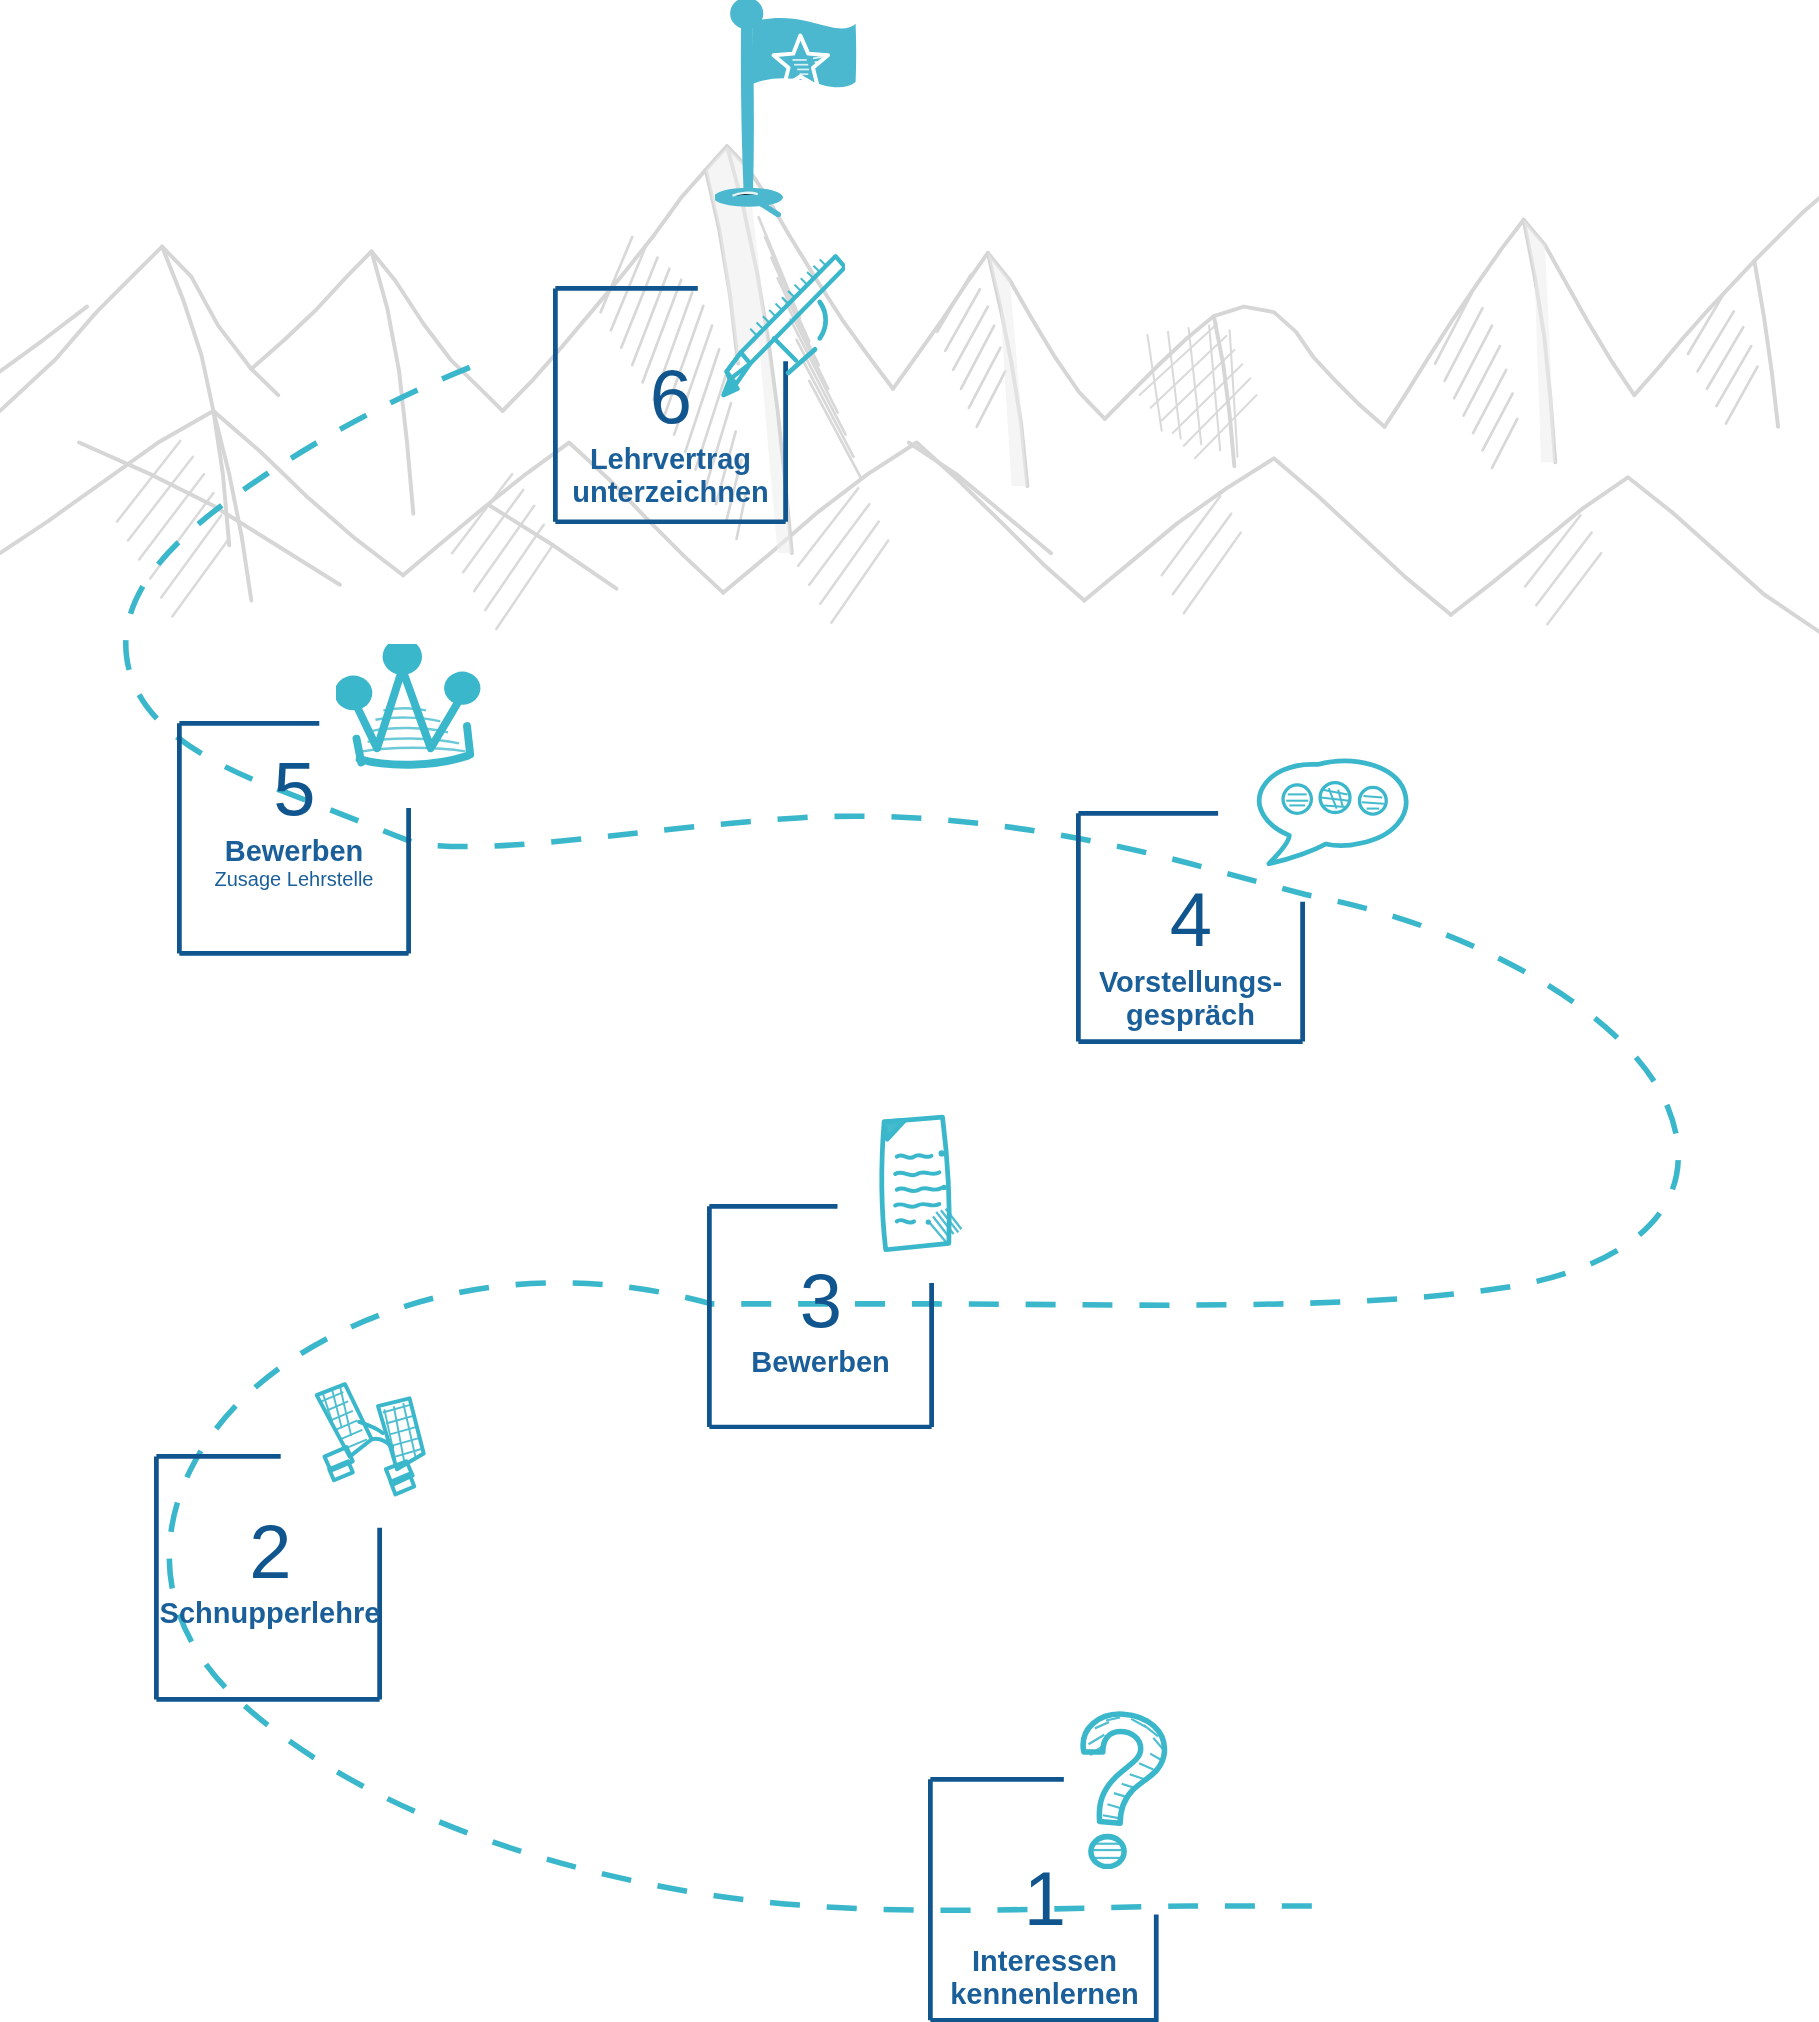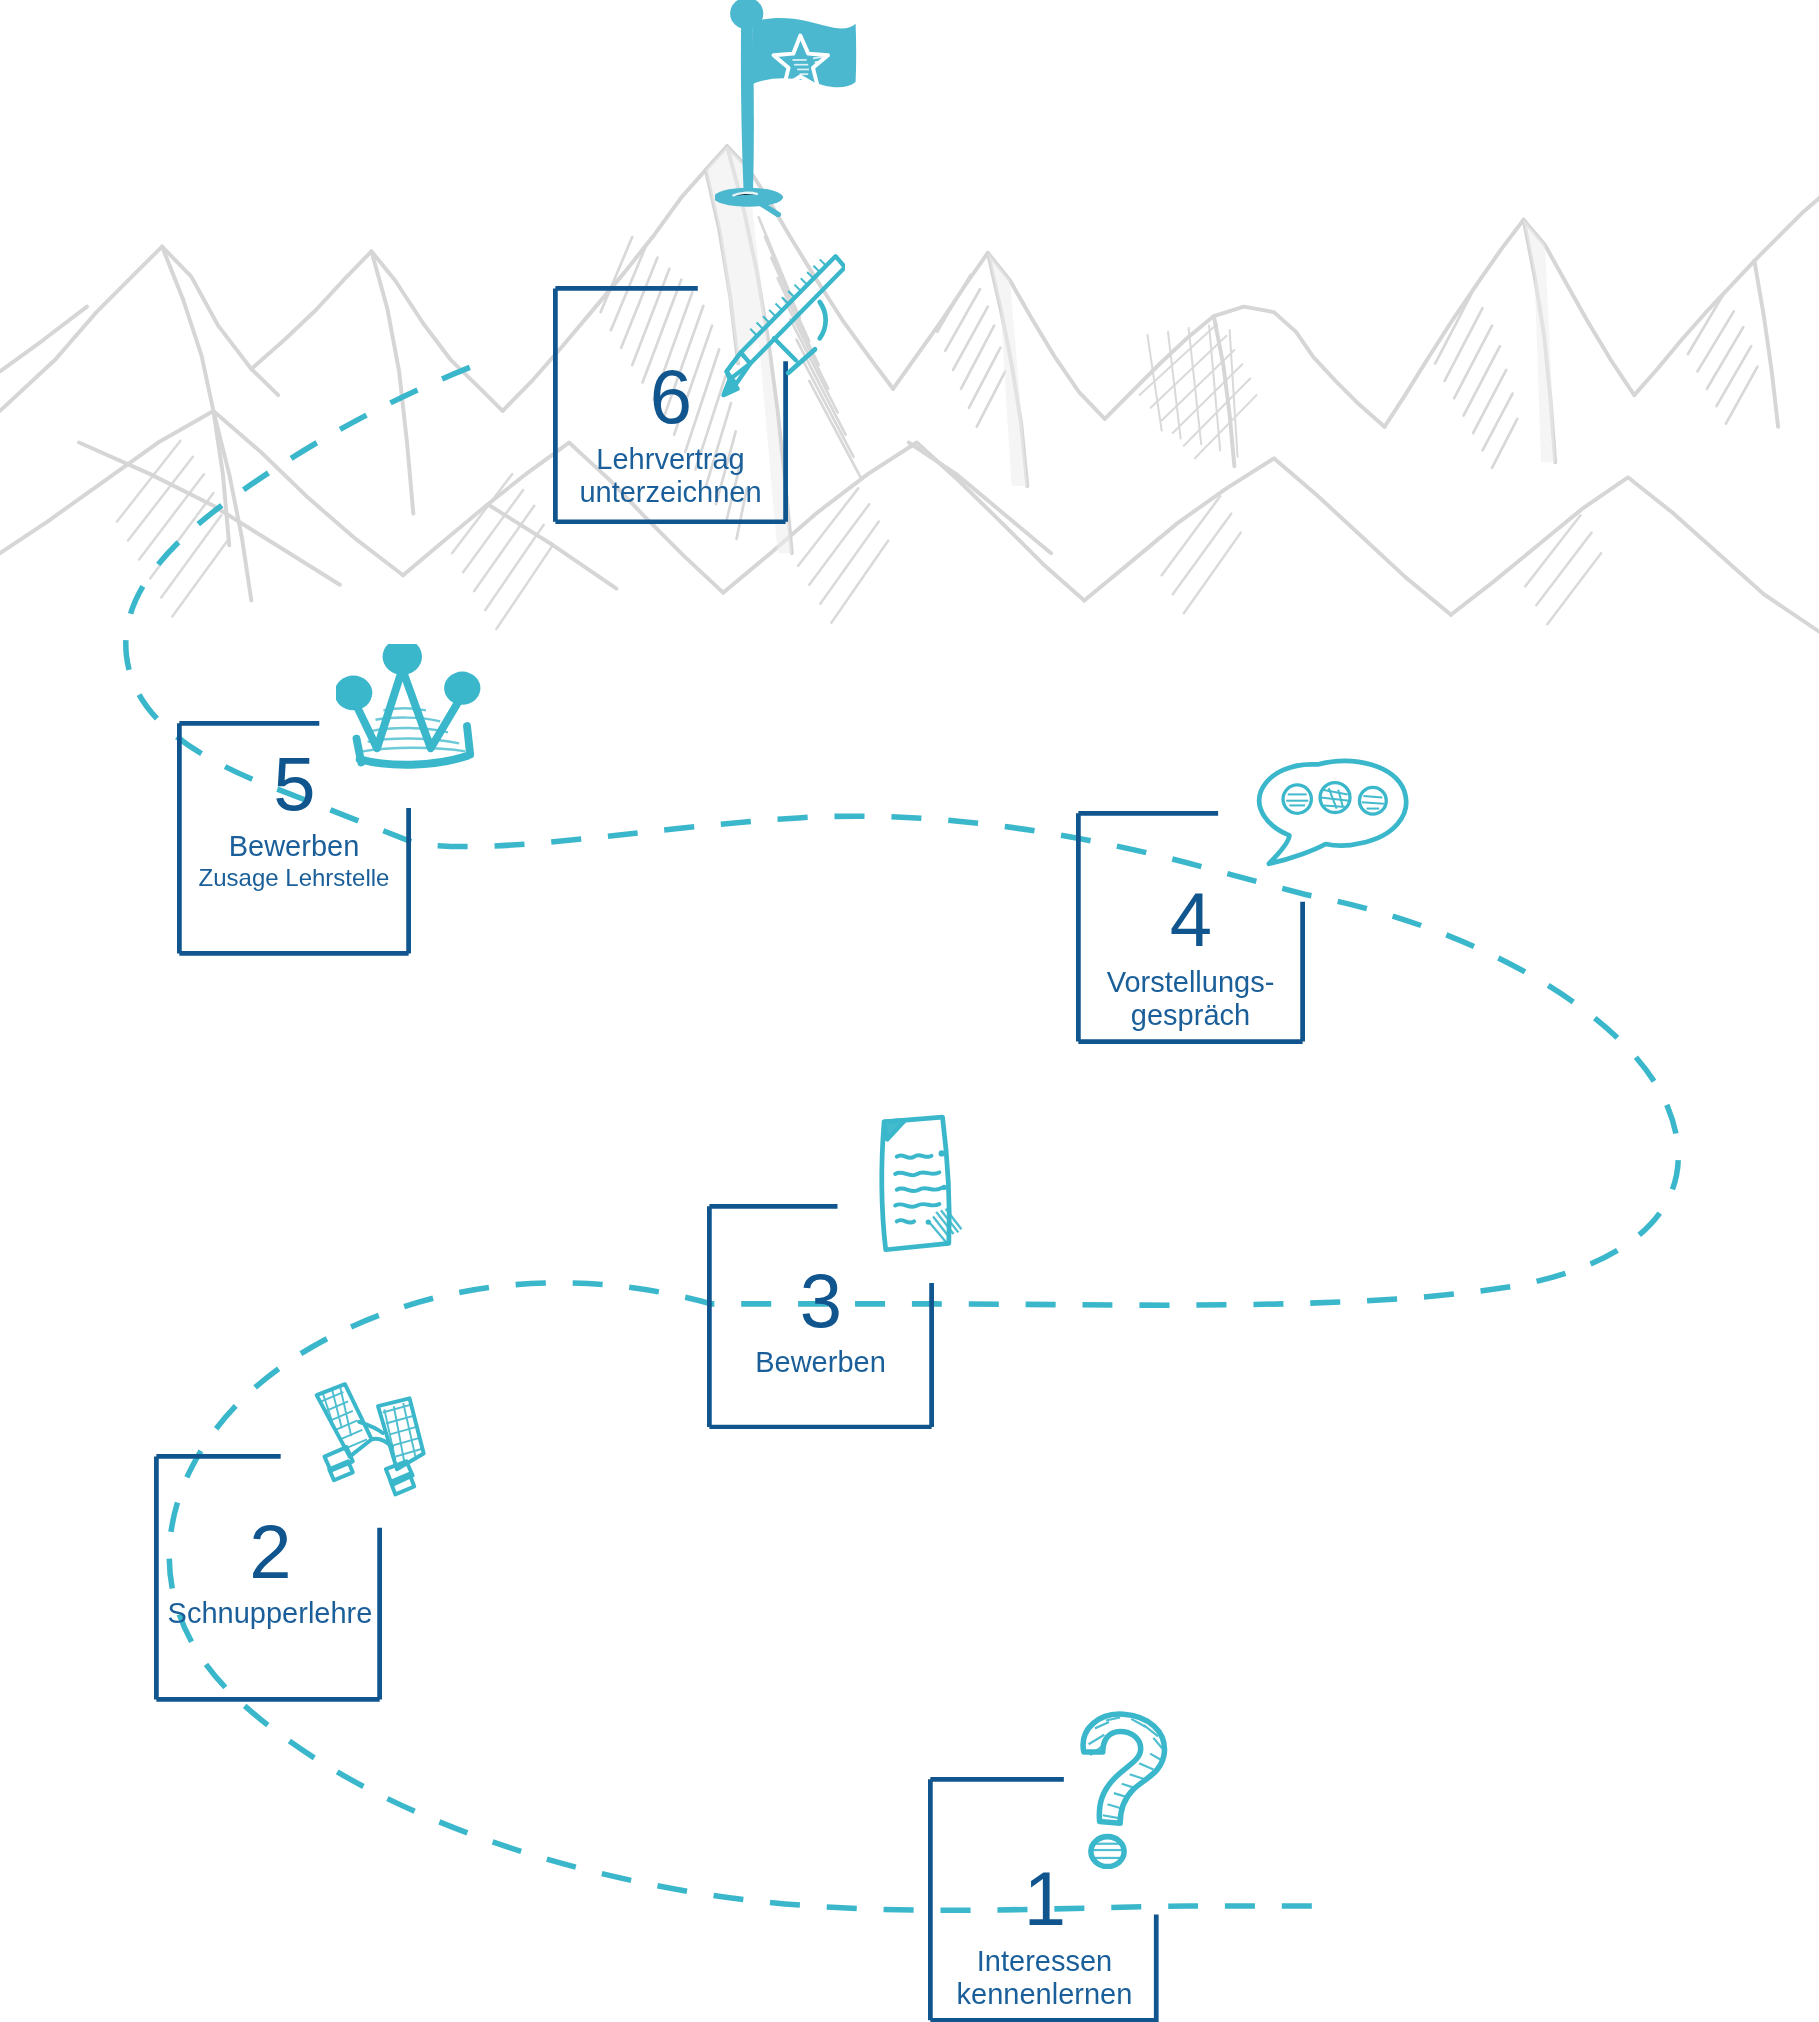--- a/index.html
+++ b/index.html
@@ -57,27 +57,27 @@
   .step-num {
     font-size: 76px;
     line-height: 0.95;
     font-weight: 300;
     color: #10558e;
     letter-spacing: -0.8px;
   }
   .step-label {
     font-size: 29px;
     line-height: 1.16;
-    font-weight: 400;
+    font-weight: 700;
     color: #1a5f99;
     margin-top: 9.5px;
     white-space: pre-line;
   }
   .step-sub {
-    font-size: 24px;
+    font-size: 20px;
     line-height: 1.14;
     font-weight: 400;
     color: #1a5f99;
     white-space: pre-line;
   }
 
   
   .icon-wrap {
     position: absolute;
     z-index: 5;

